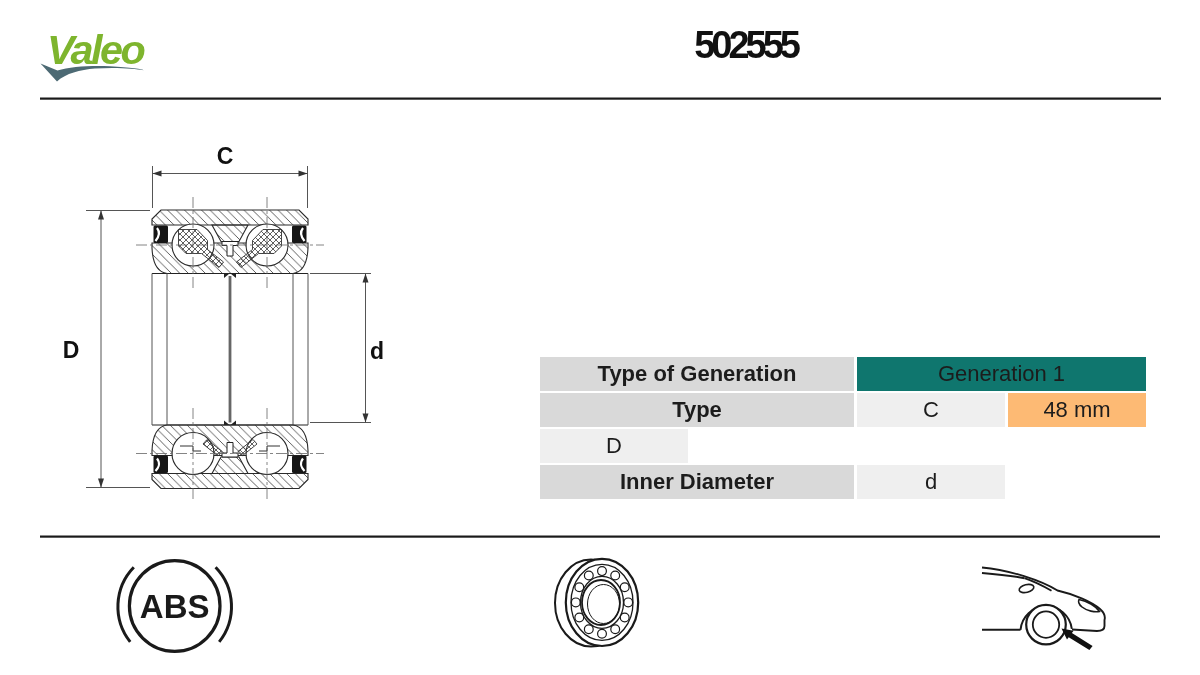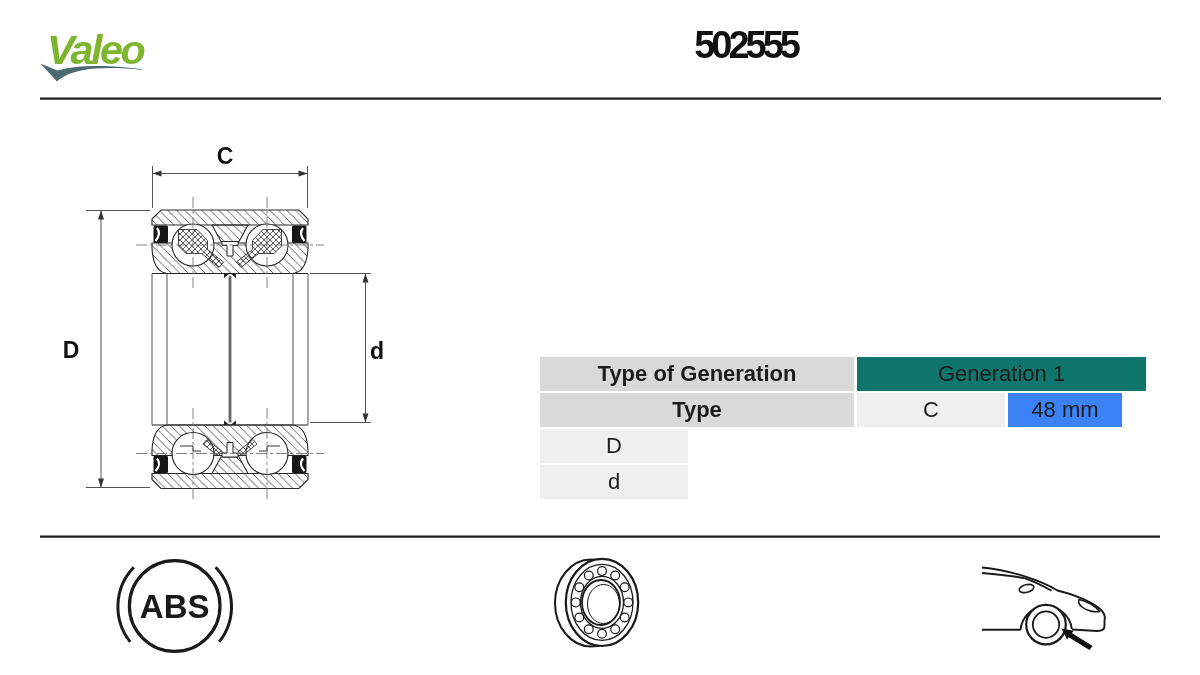--- a/index.html
+++ b/index.html
@@ -5,21 +5,21 @@
   html,body{margin:0;padding:0;-webkit-font-smoothing:antialiased;}
   body{width:1200px;height:675px;background:#ffffff;position:relative;overflow:hidden;
        font-family:"Liberation Sans", sans-serif;}
   .pn{position:absolute;left:397px;top:23.5px;width:400px;text-align:right;
       font-size:38px;font-weight:bold;color:#111;letter-spacing:-4px;}
   .tbl{position:absolute;left:540px;top:357px;width:606px;}
   .row{display:flex;margin-bottom:2px;}
   .cell{height:34px;line-height:34px;text-align:center;font-size:22px;color:#1c1c1c;}
   .lab{width:314px;background:#d9d9d9;font-weight:bold;margin-right:3px;}
   .c2{width:148px;background:#efefef;margin-right:3px;}
-  .c3{width:114px;background:#3b82f6;}
+  .c3{width:138px;background:#fdba74;}
   .cw{width:289px;background:#0f766e;}
   svg{position:absolute;left:0;top:0;}
 </style>
 </head>
 <body>
 
 <div class="pn">502555</div>
 
 <div class="tbl">
 
@@ -32,20 +32,21 @@
       <div class="cell lab">Type</div>
       <div class="cell c2">C</div>
       <div class="cell c3">48 mm</div>
     </div>
 
   <div class="row">
       <div class="cell c2">D</div>
     </div>
 
   <div class="row">
+      <div class="cell lab">Inner Diameter</div>
       <div class="cell c2">d</div>
     </div>
 </div>
 
 <svg width="1200" height="675" viewBox="0 0 1200 675">
 <defs>
   <pattern id="h1" width="8.5" height="8.5" patternUnits="userSpaceOnUse">
     <path d="M-1,-1 L9.5,9.5" stroke="#4d4d4d" stroke-width="0.9"></path>
     <path d="M-9.5,-1 L1,9.5" stroke="none"></path>
   </pattern>

